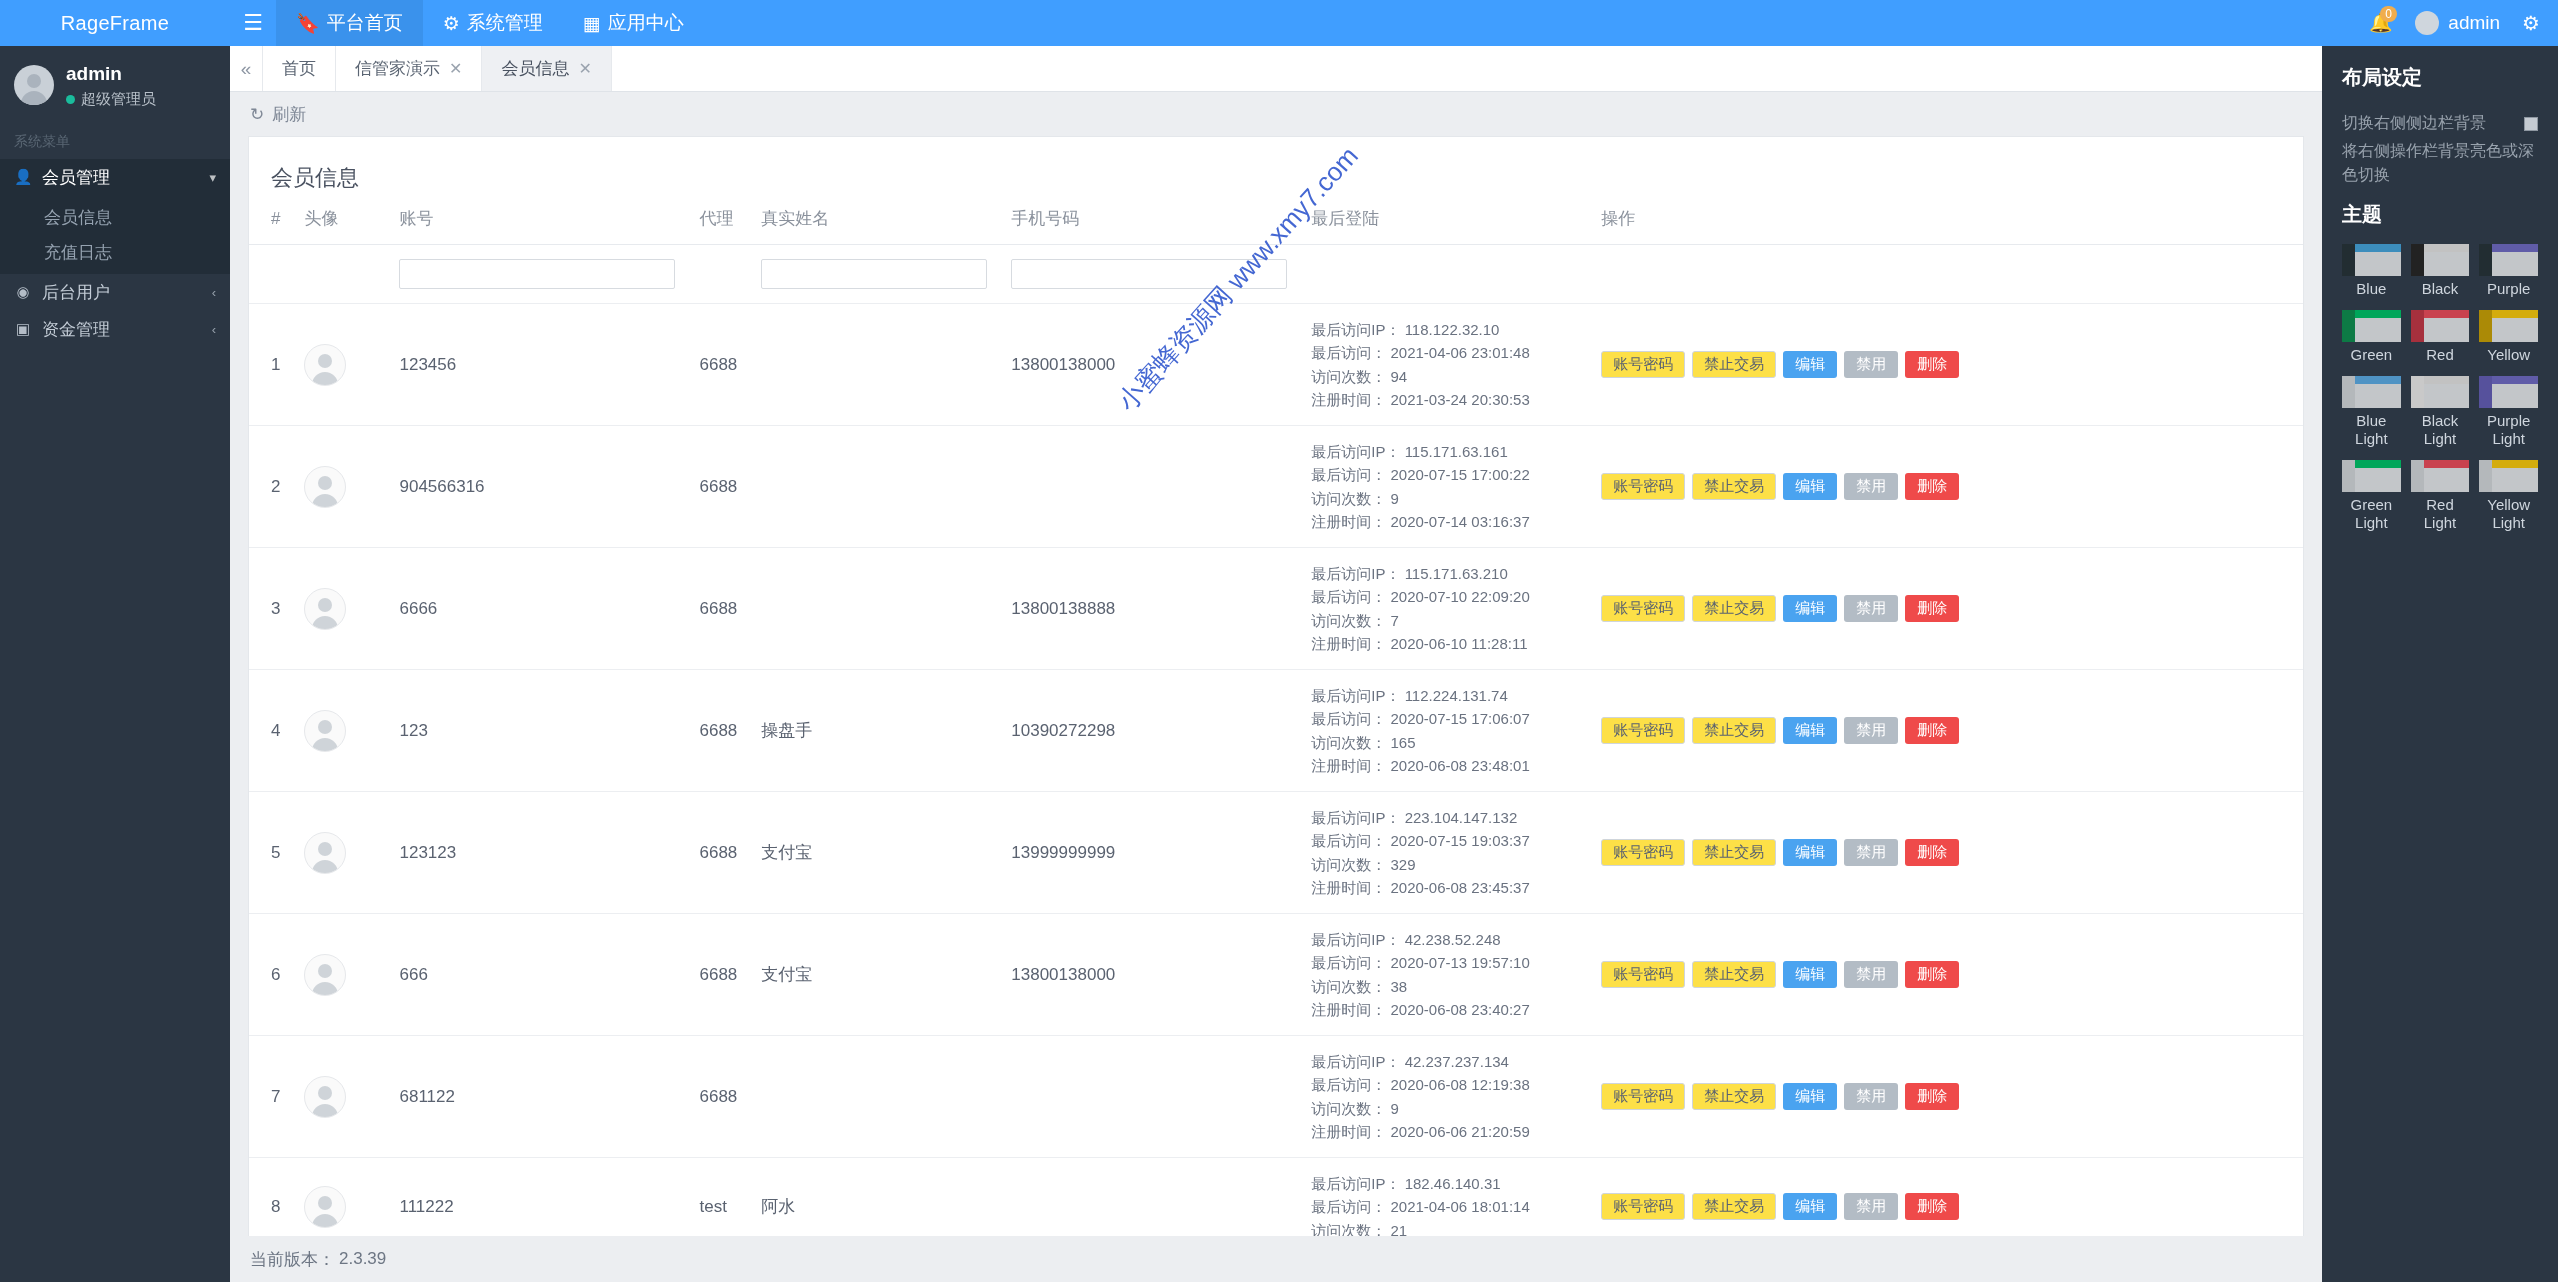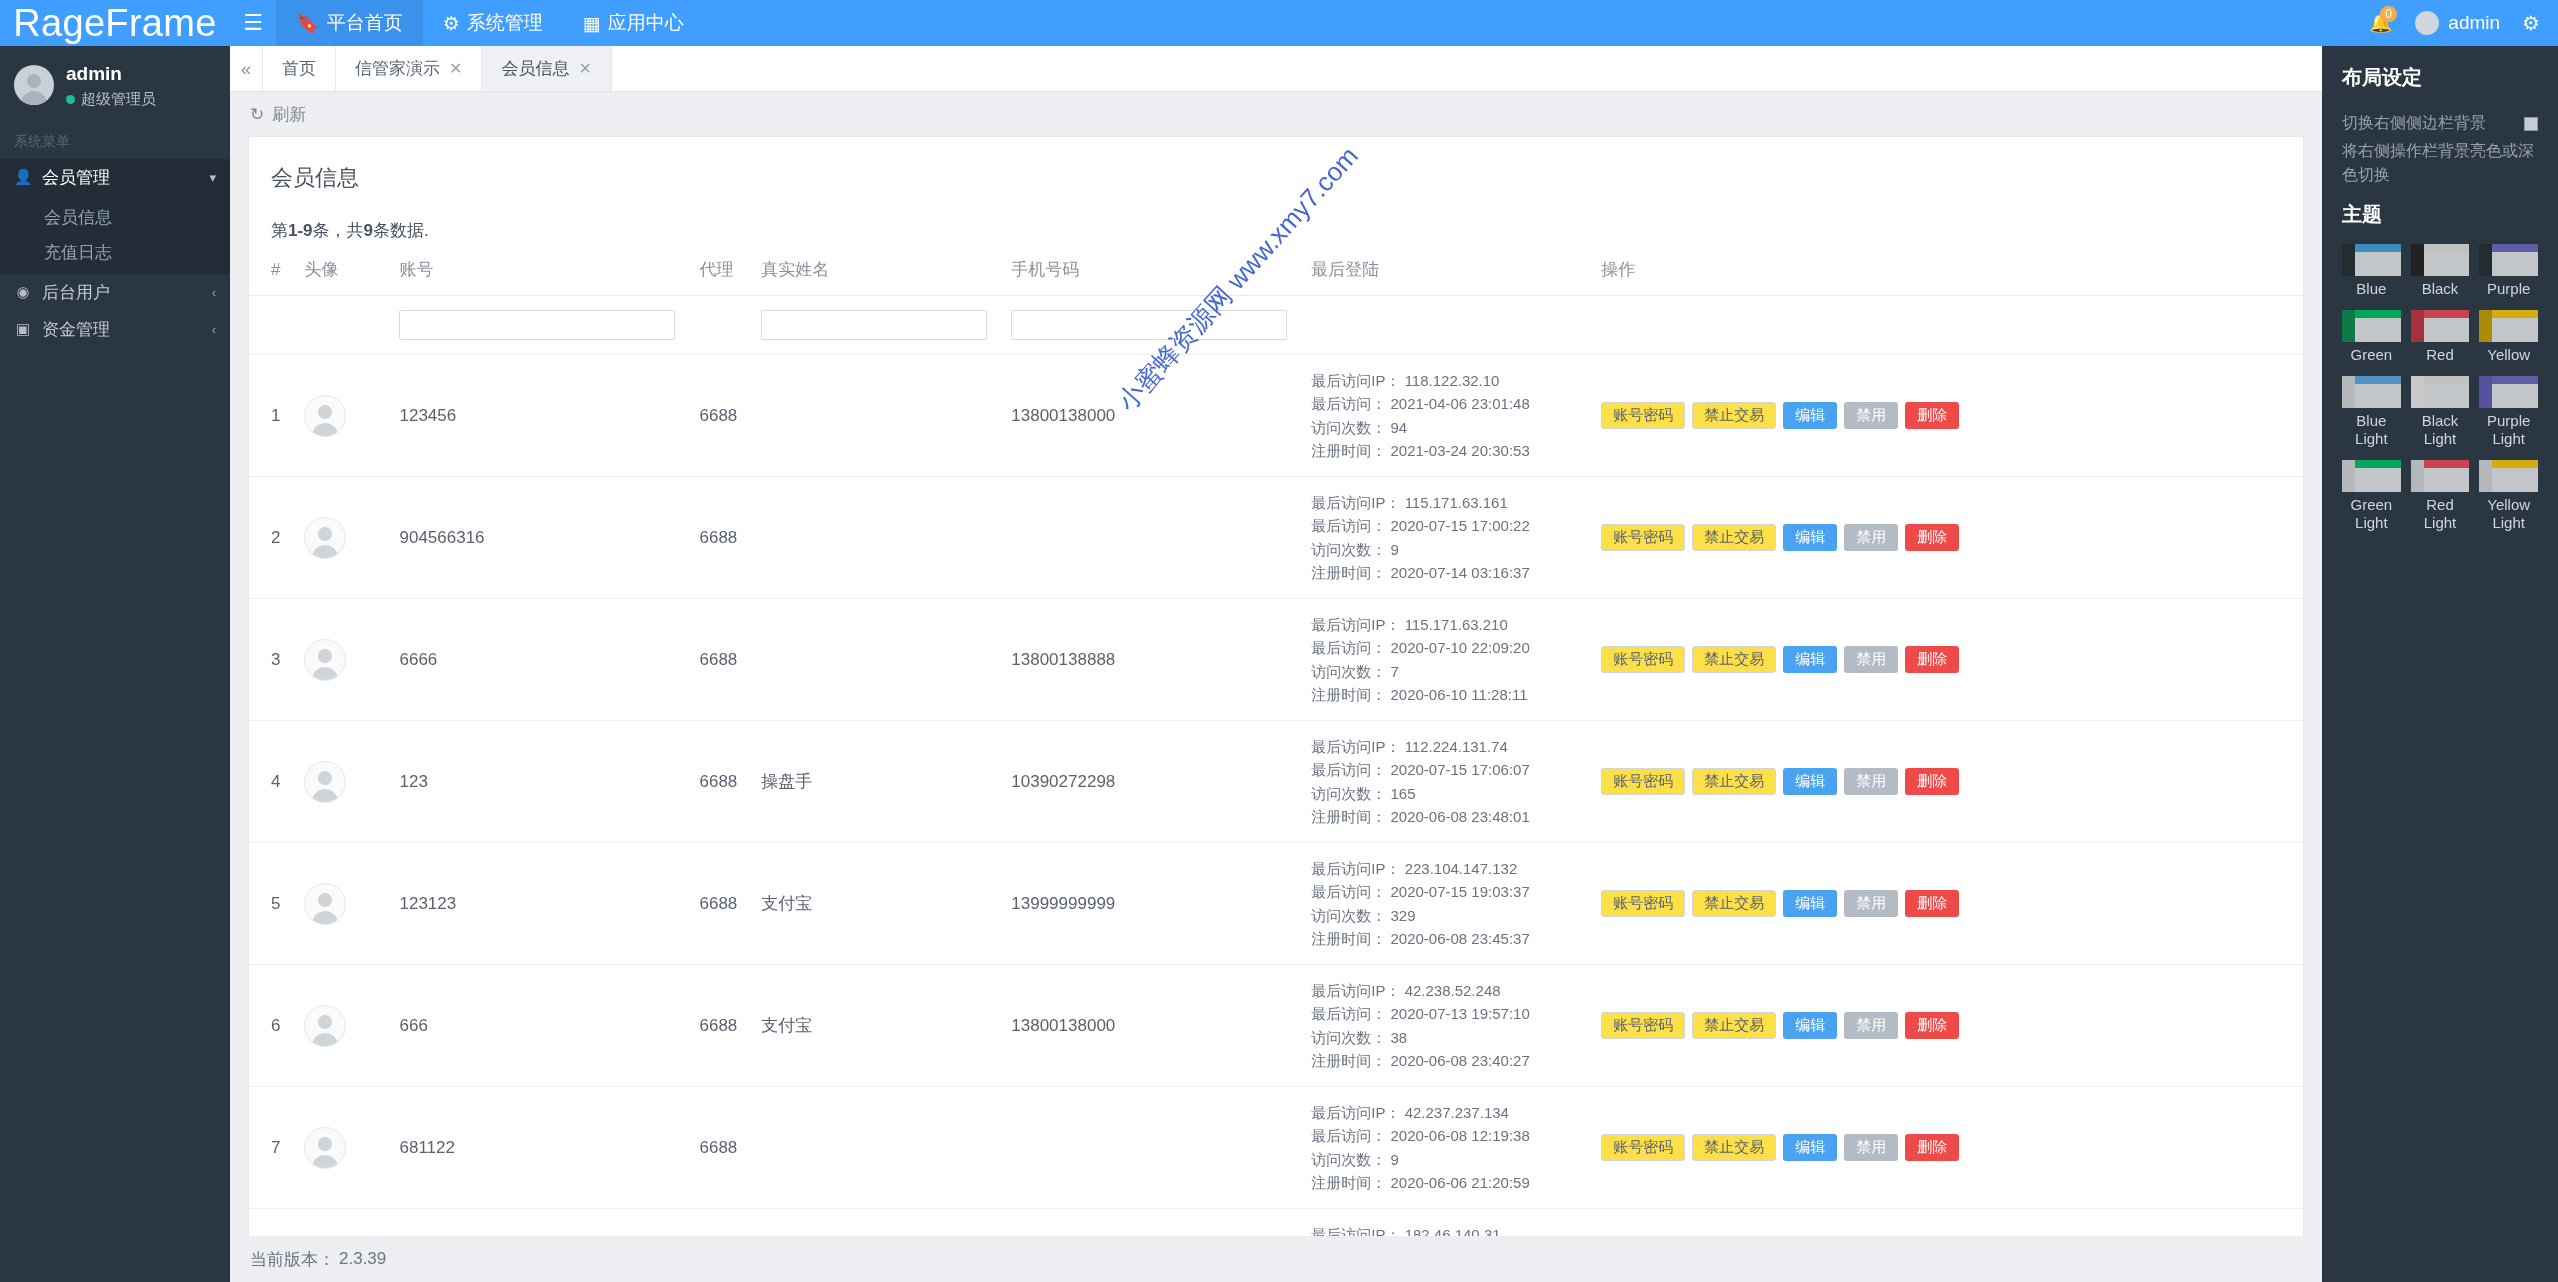--- a/index.html
+++ b/index.html
@@ -14,21 +14,21 @@
   }
 
   
   .navbar {
     position: absolute; left:0; top:0; width:2558px; height:46px;
     background:#409EFF; display:flex; align-items:center;
     color:#fff;
   }
   .brand {
     width:230px; height:46px; display:flex; align-items:center;
-    justify-content:center; font-size:38px; letter-spacing:.3px;
+    justify-content:center; font-size:20px; letter-spacing:.3px;
     color:#fff; font-weight:400;
   }
   .nav-toggle {
     width:46px; height:46px; display:flex; align-items:center; justify-content:center;
     font-size:22px; color:#fff;
   }
   .nav-item {
     height:46px; display:flex; align-items:center; gap:7px;
     padding:0 20px; font-size:19px; color:#fff; white-space:nowrap;
   }
@@ -295,23 +295,20 @@
 <div class="content">
 
   <div class="refresh-bar">
     <span>↻</span>
     <span>刷新</span>
   </div>
 
   <div class="panel">
     <div class="panel-title">会员信息</div>
 
-    <div class="count-text">
-      <span>第</span><b>1-9</b><span>条，共</span><b>9</b><span>条数据.</span>
-    </div>
 
     <table class="grid">
       <thead>
         <tr>
           <th class="c-idx">#</th>
           <th class="c-av">头像</th>
           <th class="c-acct">账号</th>
           <th class="c-agent">代理</th>
           <th class="c-real">真实姓名</th>
           <th class="c-phone">手机号码</th>

